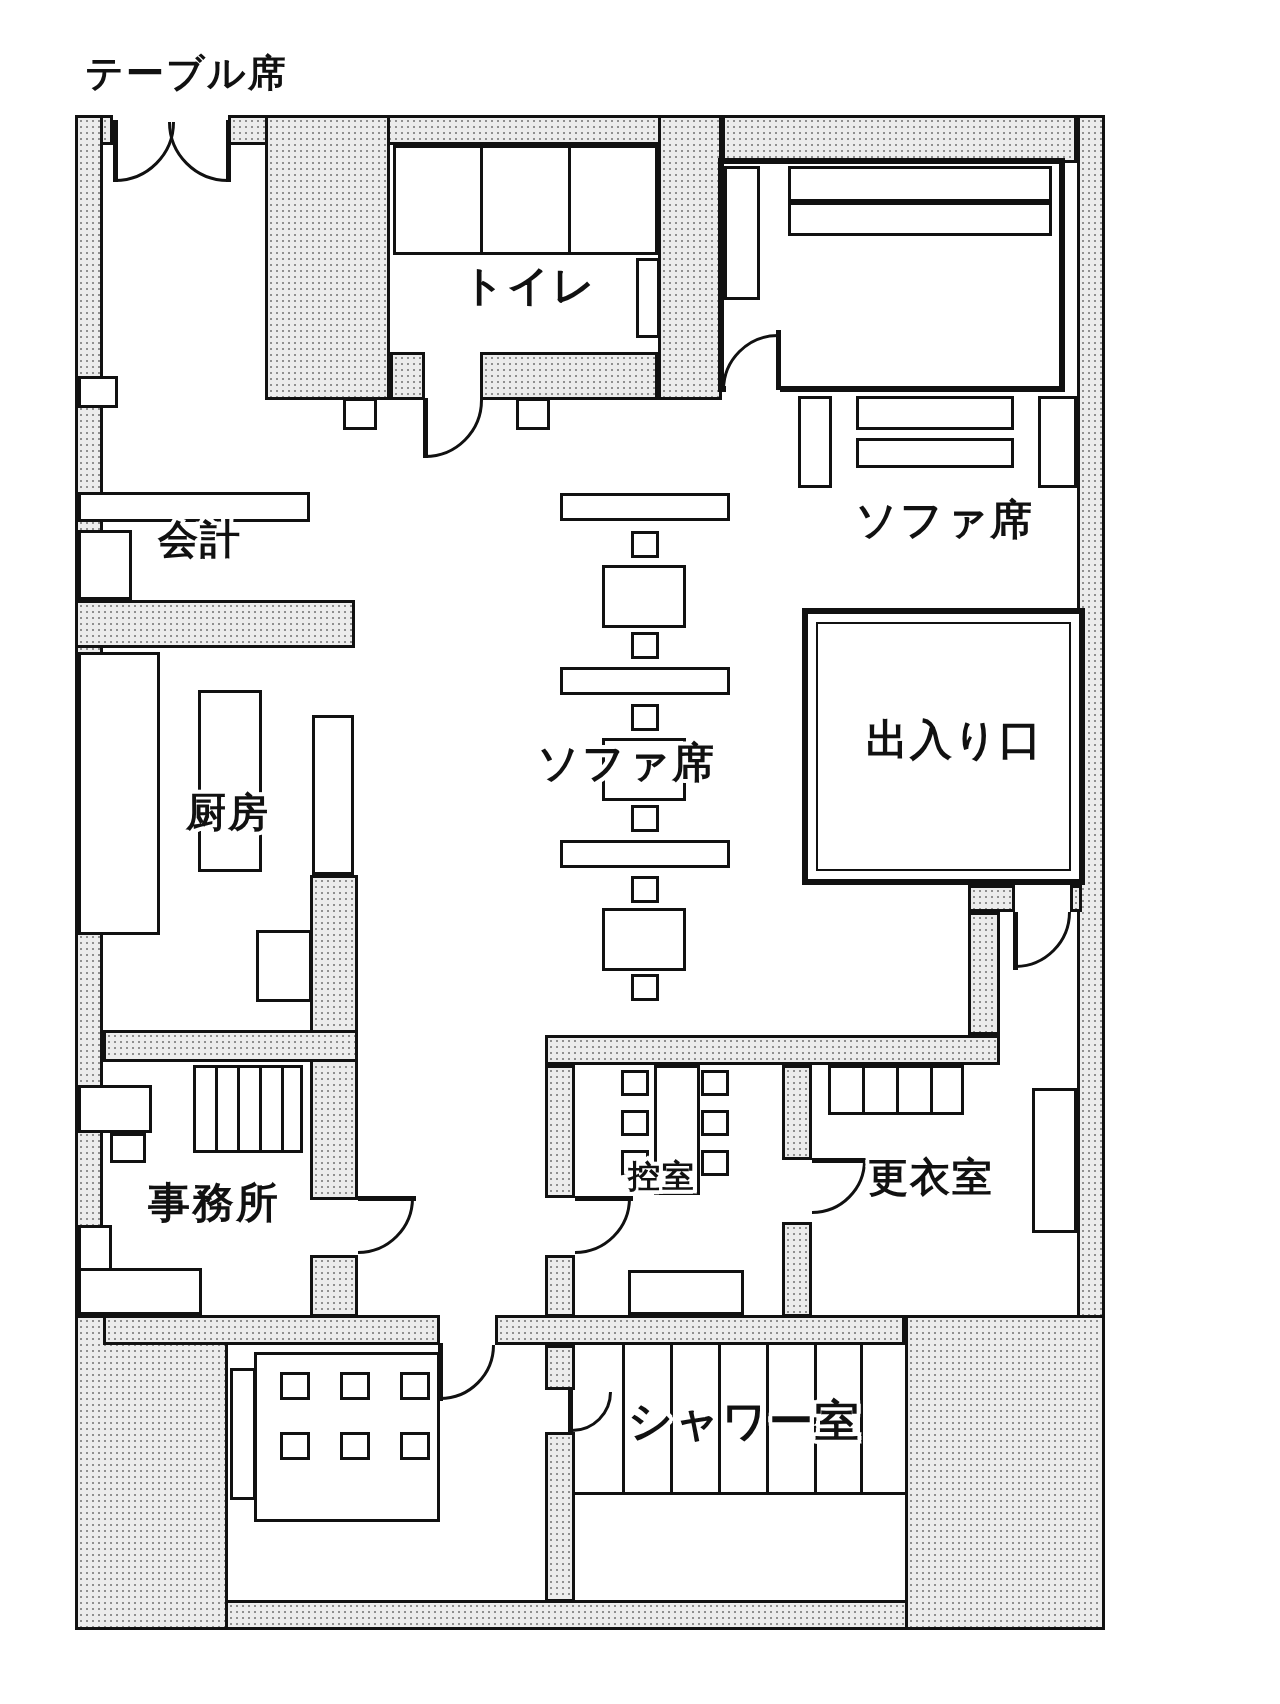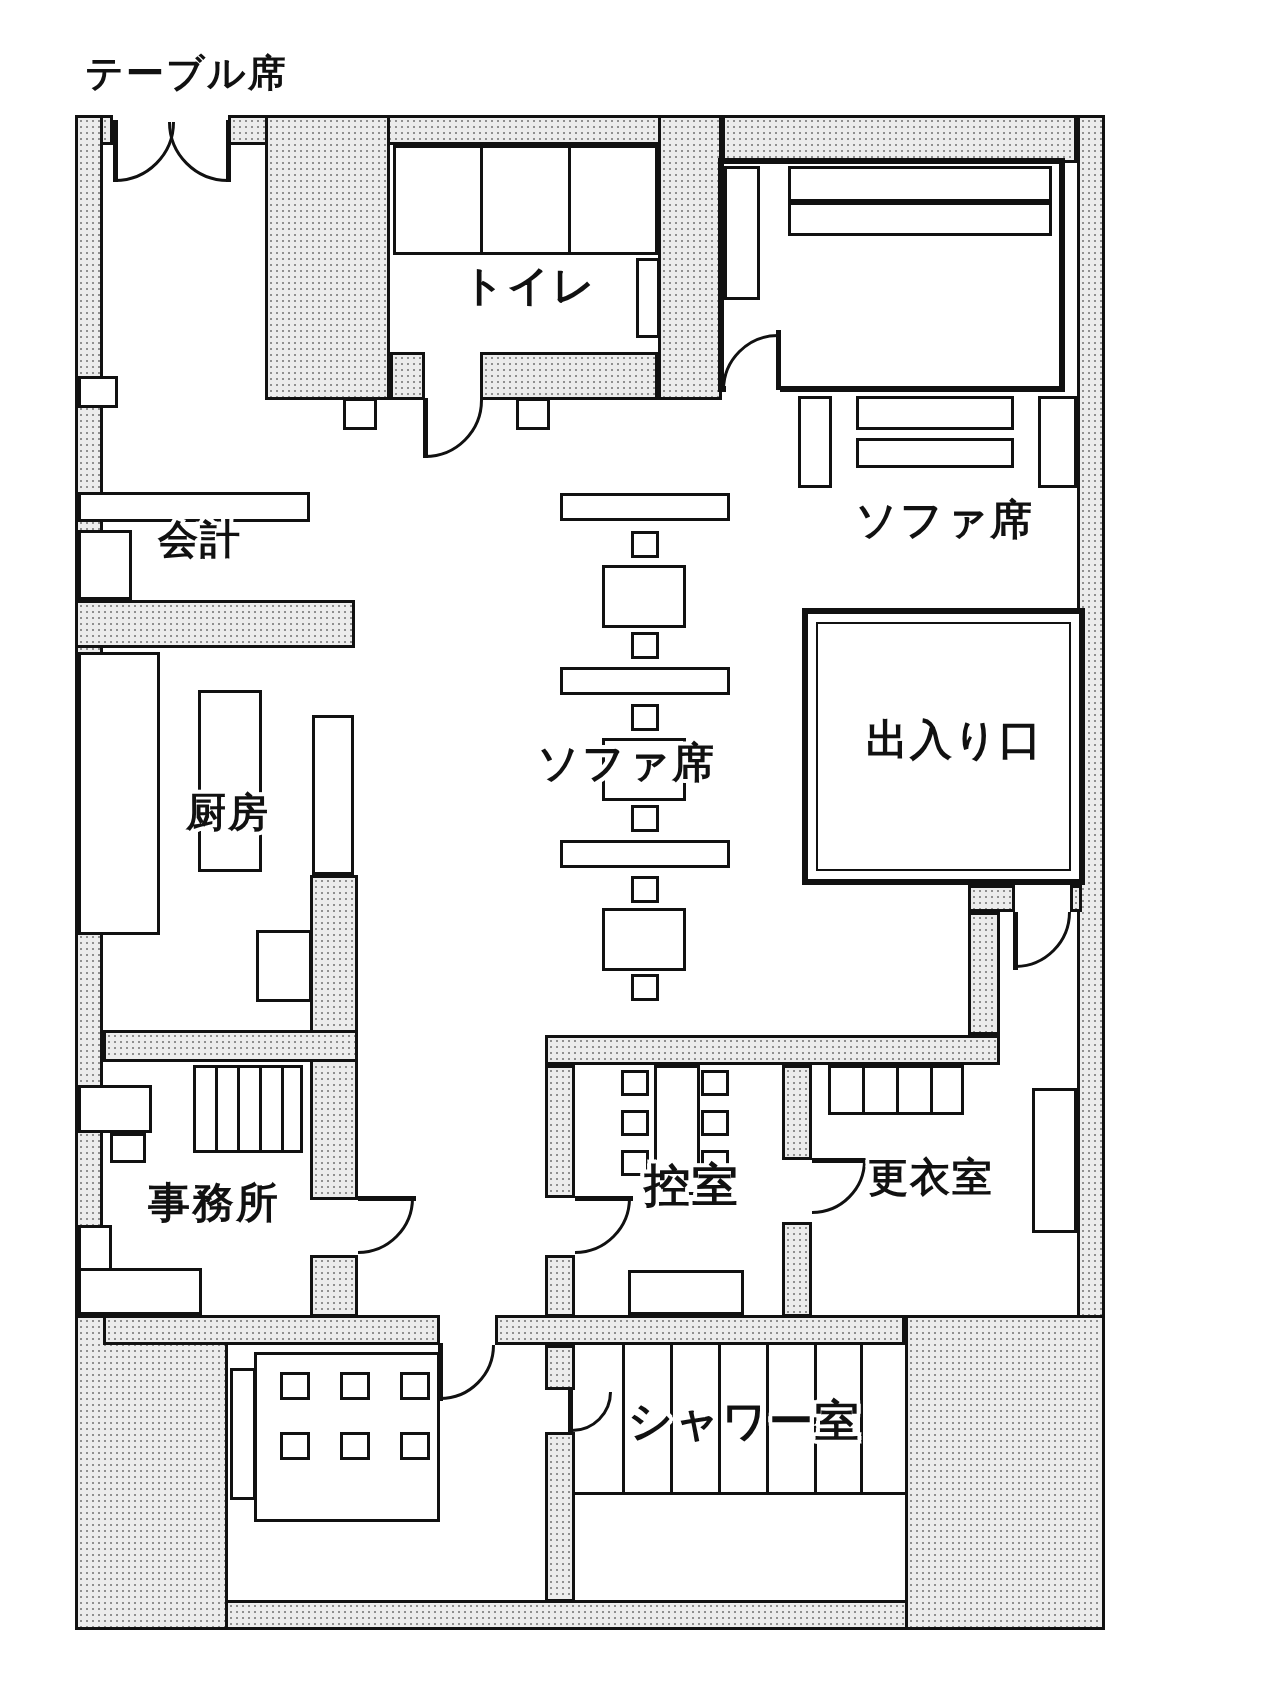--- a/index.html
+++ b/index.html
@@ -187,17 +187,17 @@
   <div class="arc q-br" style="left:532px;top:1352px;width:80px;height:80px;"></div>
 
   <div class="lb" style="left:85px;top:48px;font-size:38px;">テーブル席</div>
   <div class="lb" style="left:462px;top:258px;font-size:42px;">トイレ</div>
   <div class="lb" style="left:158px;top:512px;font-size:40px;">会計</div>
   <div class="lb" style="left:855px;top:492px;font-size:42px;">ソファ席</div>
   <div class="lb" style="left:537px;top:735px;font-size:42px;">ソファ席</div>
   <div class="lb" style="left:866px;top:712px;font-size:42px;">出入り口</div>
   <div class="lb" style="left:186px;top:785px;font-size:40px;">厨房</div>
   <div class="lb" style="left:148px;top:1175px;font-size:42px;">事務所</div>
-  <div class="lb" style="left:644px;top:1155px;font-size:46px;text-align:right;">控室</div>
+  <div class="lb" style="left:628px;top:1155px;font-size:32px;text-align:right;">控室</div>
   <div class="lb" style="left:868px;top:1150px;font-size:40px;">更衣室</div>
   <div class="lb" style="left:628px;top:1392px;font-size:44px;">シャワー室</div>
 
 </div>
 
 </body></html>

